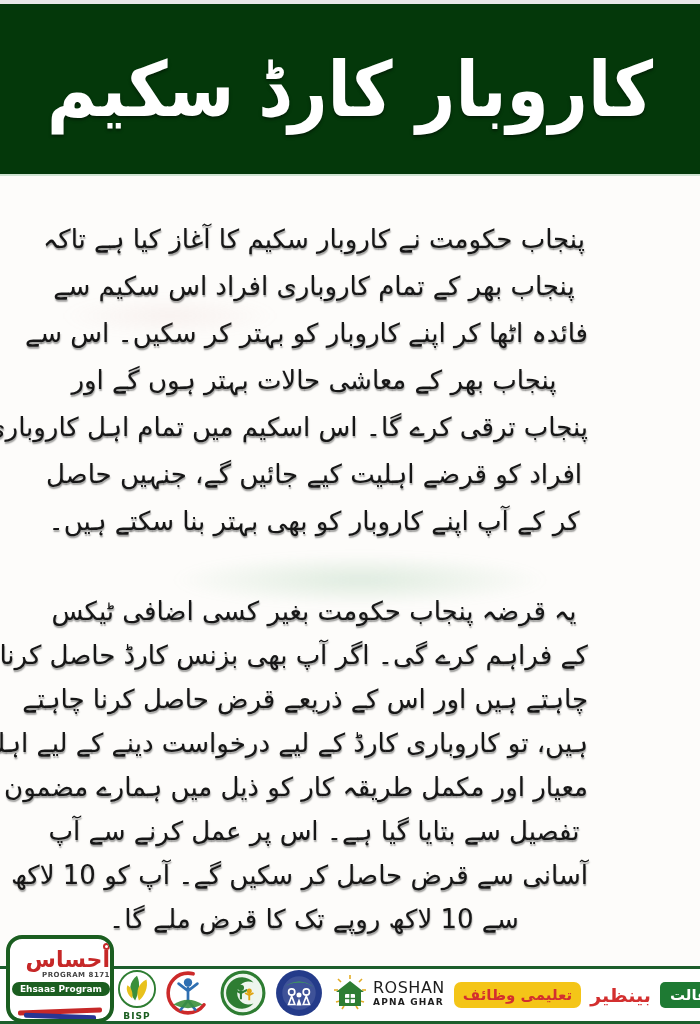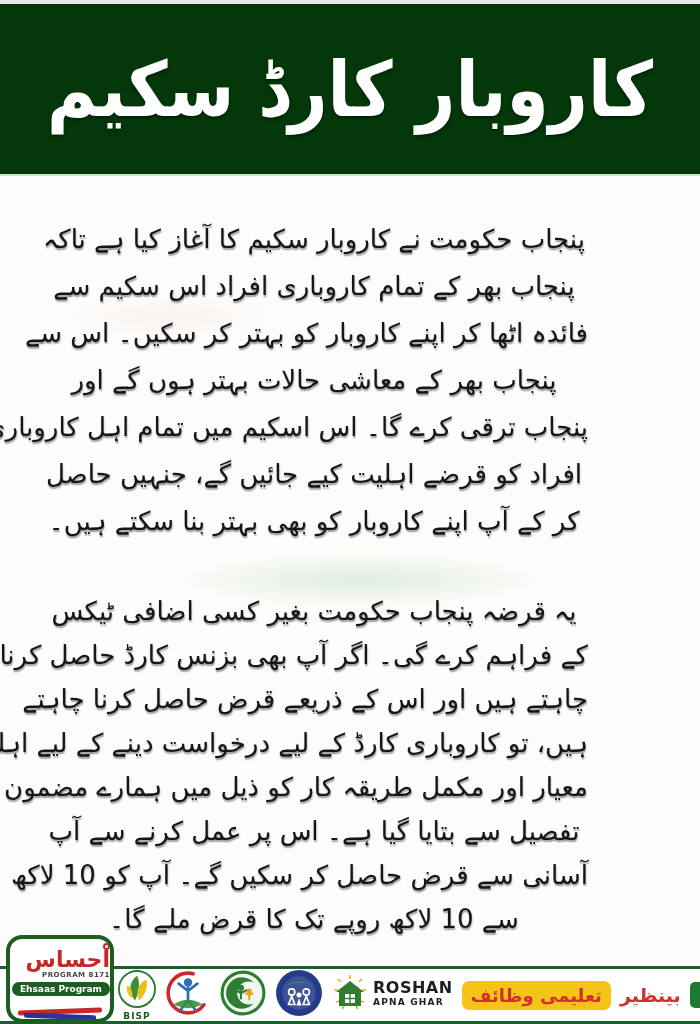--- a/index.html
+++ b/index.html
@@ -112,27 +112,27 @@
 
   
   .bisp { display: flex; flex-direction: column; align-items: center; width: 52px; }
   .bisp-label { font-size: 9px; font-weight: bold; color: #1b5e20; letter-spacing: 1px; line-height: 9px; }
 
   .logo-circle { flex: 0 0 auto; }
 
   
   .roshan { display: flex; align-items: center; gap: 5px; }
   .roshan-text { display: flex; flex-direction: column; line-height: 14px; }
-  .roshan-title { font-size: 16px; font-weight: 700; color: #1d1d1d; letter-spacing: 0.5px; }
+  .roshan-title { font-size: 16px; font-weight: 400; color: #1d1d1d; letter-spacing: 0.5px; }
   .roshan-sub { font-size: 9px; font-weight: 800; color: #1d1d1d; letter-spacing: 1.2px; }
 
   
   .badge-yellow {
     background: #f4c518; color: #d32f2f;
-    font-size: 18px; font-weight: bold;
+    font-size: 15px; font-weight: bold;
     padding: 4px 9px; border-radius: 7px;
     direction: rtl; white-space: nowrap;
   }
   .benazir-word {
     color: #d32f2f; font-size: 19px; font-weight: bold; direction: rtl; white-space: nowrap;
   }
   .badge-green {
     background: #1e7a33; color: #ffffff;
     font-size: 15px; font-weight: bold;
     padding: 4px 10px; border-radius: 5px;

